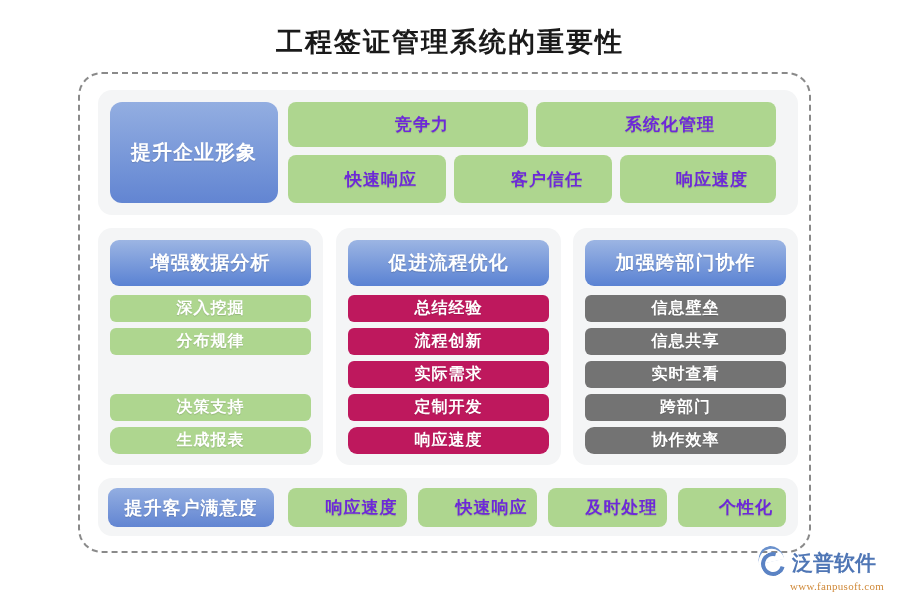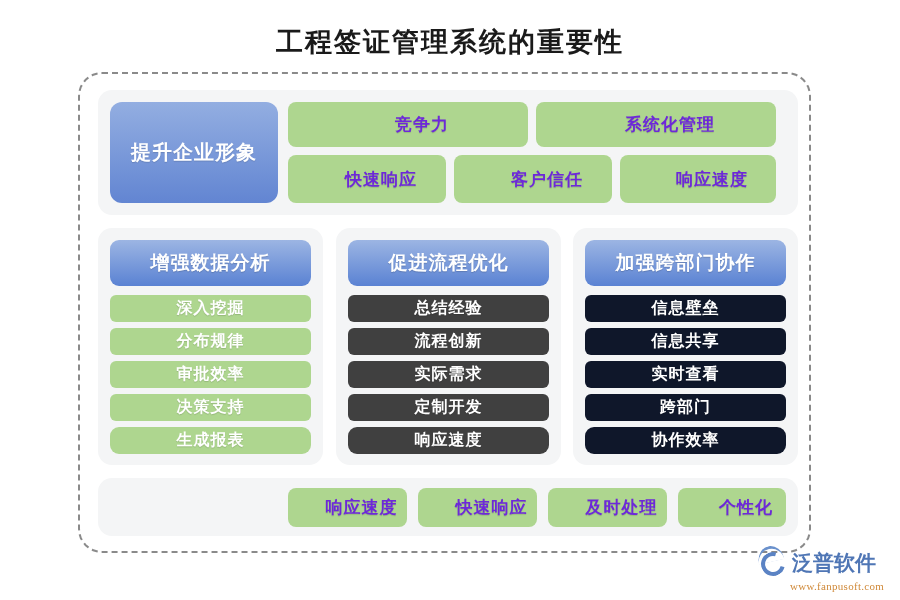--- a/index.html
+++ b/index.html
@@ -140,22 +140,22 @@
     font-size: 16px;
     font-weight: bold;
     display: flex;
     align-items: center;
     justify-content: center;
     letter-spacing: 1px;
     text-shadow: 0 1px 1px rgba(0,0,0,.14);
     box-sizing: border-box;
   }
   .col-item.green { background: #aed68f; }
-  .col-item.lblue { background: #404040; }
-  .col-item.dblue { background: #0f172a; font-family: Liberation Mono, monospace; }
+  .col-item.lblue { background: #be185d; }
+  .col-item.dblue { background: #737373; font-family: Liberation Mono, monospace; }
   .ci-0 { top: 67px;  }
   .ci-1 { top: 100px; }
   .ci-2 { top: 133px; }
   .ci-3 { top: 166px; }
   .ci-4 { top: 199px; border-radius: 9px; }
 
   
   #section-bottom {
     left: 98px;
     top: 478px;
@@ -287,21 +287,20 @@
     <div class="chip green" id="chip-systemic">系统化管理</div>
     <div class="chip green" id="chip-efficient">快速响应</div>
     <div class="chip green" id="chip-trust">客户信任</div>
     <div class="chip green" id="chip-response">响应速度</div>
   </div>
 
   <div class="panel column-panel" id="column-0">
     <div class="col-header">增强数据分析</div>
     <div class="col-item green ci-0">深入挖掘</div>
     <div class="col-item green ci-1">分布规律</div>
-    <div class="col-item green ci-2">审批效率</div>
     <div class="col-item green ci-3">决策支持</div>
     <div class="col-item green ci-4">生成报表</div>
   </div>
 
   <div class="panel column-panel" id="column-1">
     <div class="col-header">促进流程优化</div>
 
     <div class="watermark">
       <div class="wm-mark"></div>
       <div>
@@ -320,20 +319,21 @@
   <div class="panel column-panel" id="column-2">
     <div class="col-header">加强跨部门协作</div>
     <div class="col-item dblue ci-0">信息壁垒</div>
     <div class="col-item dblue ci-1">信息共享</div>
     <div class="col-item dblue ci-2">实时查看</div>
     <div class="col-item dblue ci-3">跨部门</div>
     <div class="col-item dblue ci-4">协作效率</div>
   </div>
 
   <div class="panel" id="section-bottom">
+    <div class="bottom-hero">提升客户满意度</div>
     <div class="chip green" id="bchip-0">响应速度</div>
     <div class="chip green" id="bchip-1">快速响应</div>
     <div class="chip green" id="bchip-2">及时处理</div>
     <div class="chip green" id="bchip-3">个性化</div>
   </div>
 
   <div id="brand-logo">
     <div class="brand-row">
       <div class="brand-mark">
         <div class="swoosh"></div>

